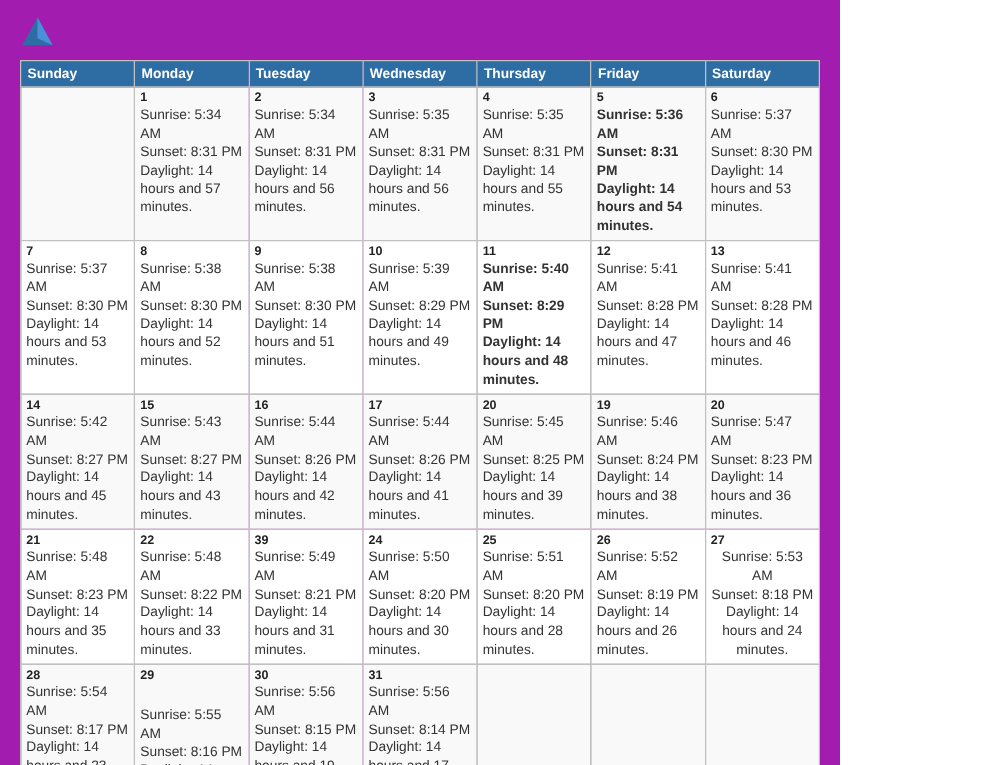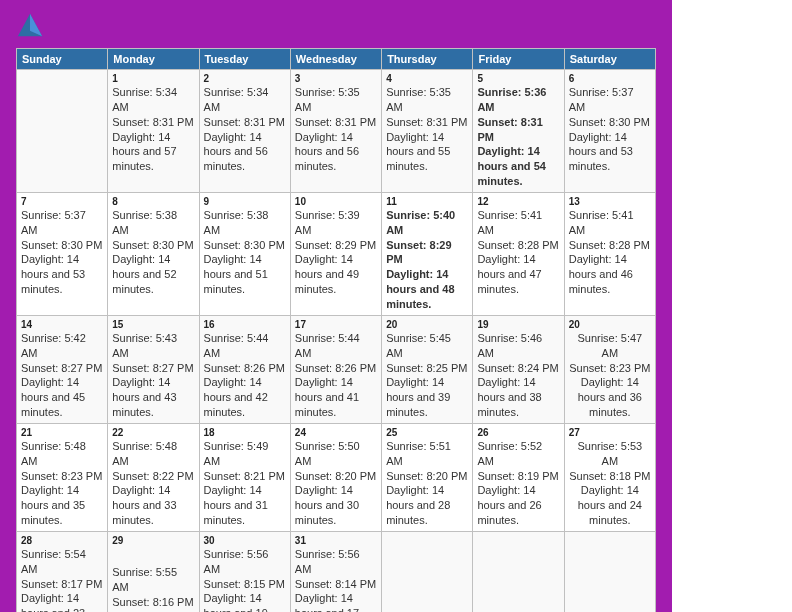--- a/index.html
+++ b/index.html
@@ -240,40 +240,40 @@
 Daylight: 14 hours and 39 minutes.</div>
           </td>
           <td>
             <span class="day-num">19</span>
             <div class="cell-content" style="white-space: pre-line;">Sunrise: 5:46 AM
 Sunset: 8:24 PM
 Daylight: 14 hours and 38 minutes.</div>
           </td>
           <td>
             <span class="day-num">20</span>
-            <div class="cell-content" style="white-space: pre-line; text-align: center;">Sunrise: 5:47 AM
+            <div class="cell-content" style="white-space: pre-line;">Sunrise: 5:47 AM
 Sunset: 8:23 PM
 Daylight: 14 hours and 36 minutes.</div>
           </td>
         </tr>
         <tr>
           <td>
             <span class="day-num">21</span>
             <div class="cell-content" style="white-space: pre-line;">Sunrise: 5:48 AM
 Sunset: 8:23 PM
 Daylight: 14 hours and 35 minutes.</div>
           </td>
           <td>
             <span class="day-num">22</span>
             <div class="cell-content" style="white-space: pre-line;">Sunrise: 5:48 AM
 Sunset: 8:22 PM
 Daylight: 14 hours and 33 minutes.</div>
           </td>
           <td>
-            <span class="day-num">18</span>
+            <span class="day-num">39</span>
             <div class="cell-content" style="white-space: pre-line;">Sunrise: 5:49 AM
 Sunset: 8:21 PM
 Daylight: 14 hours and 31 minutes.</div>
           </td>
           <td>
             <span class="day-num">24</span>
             <div class="cell-content" style="white-space: pre-line;">Sunrise: 5:50 AM
 Sunset: 8:20 PM
 Daylight: 14 hours and 30 minutes.</div>
           </td>

